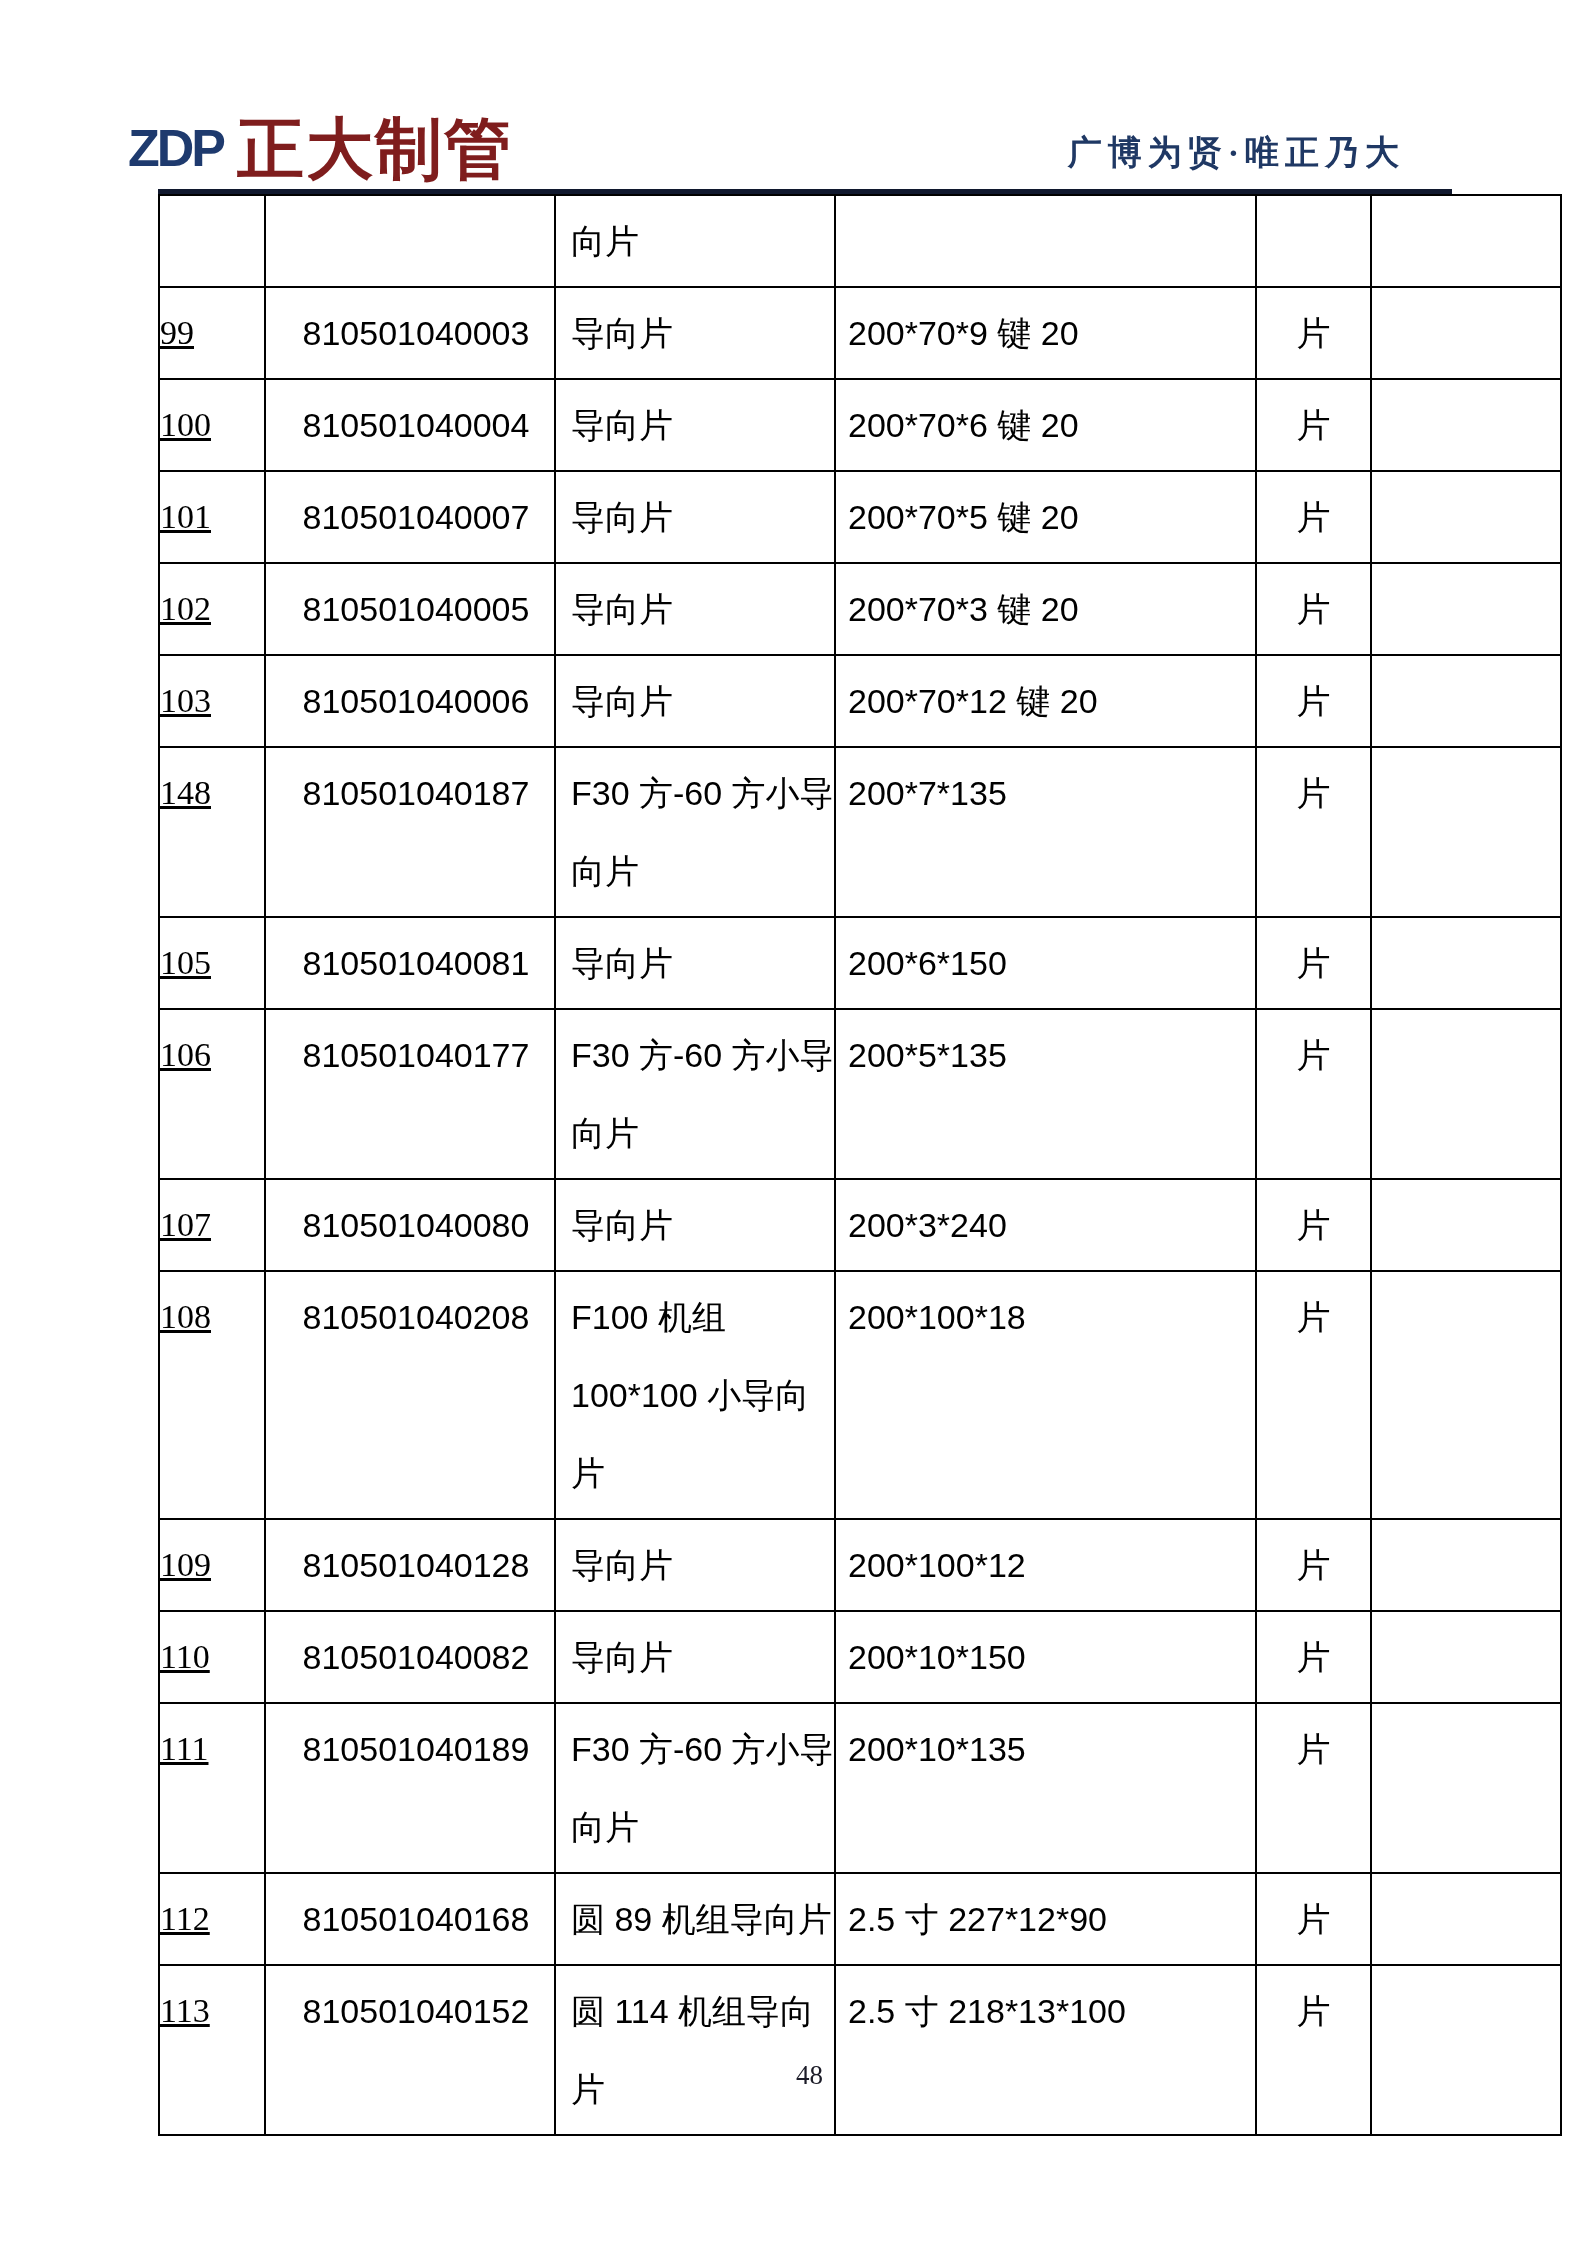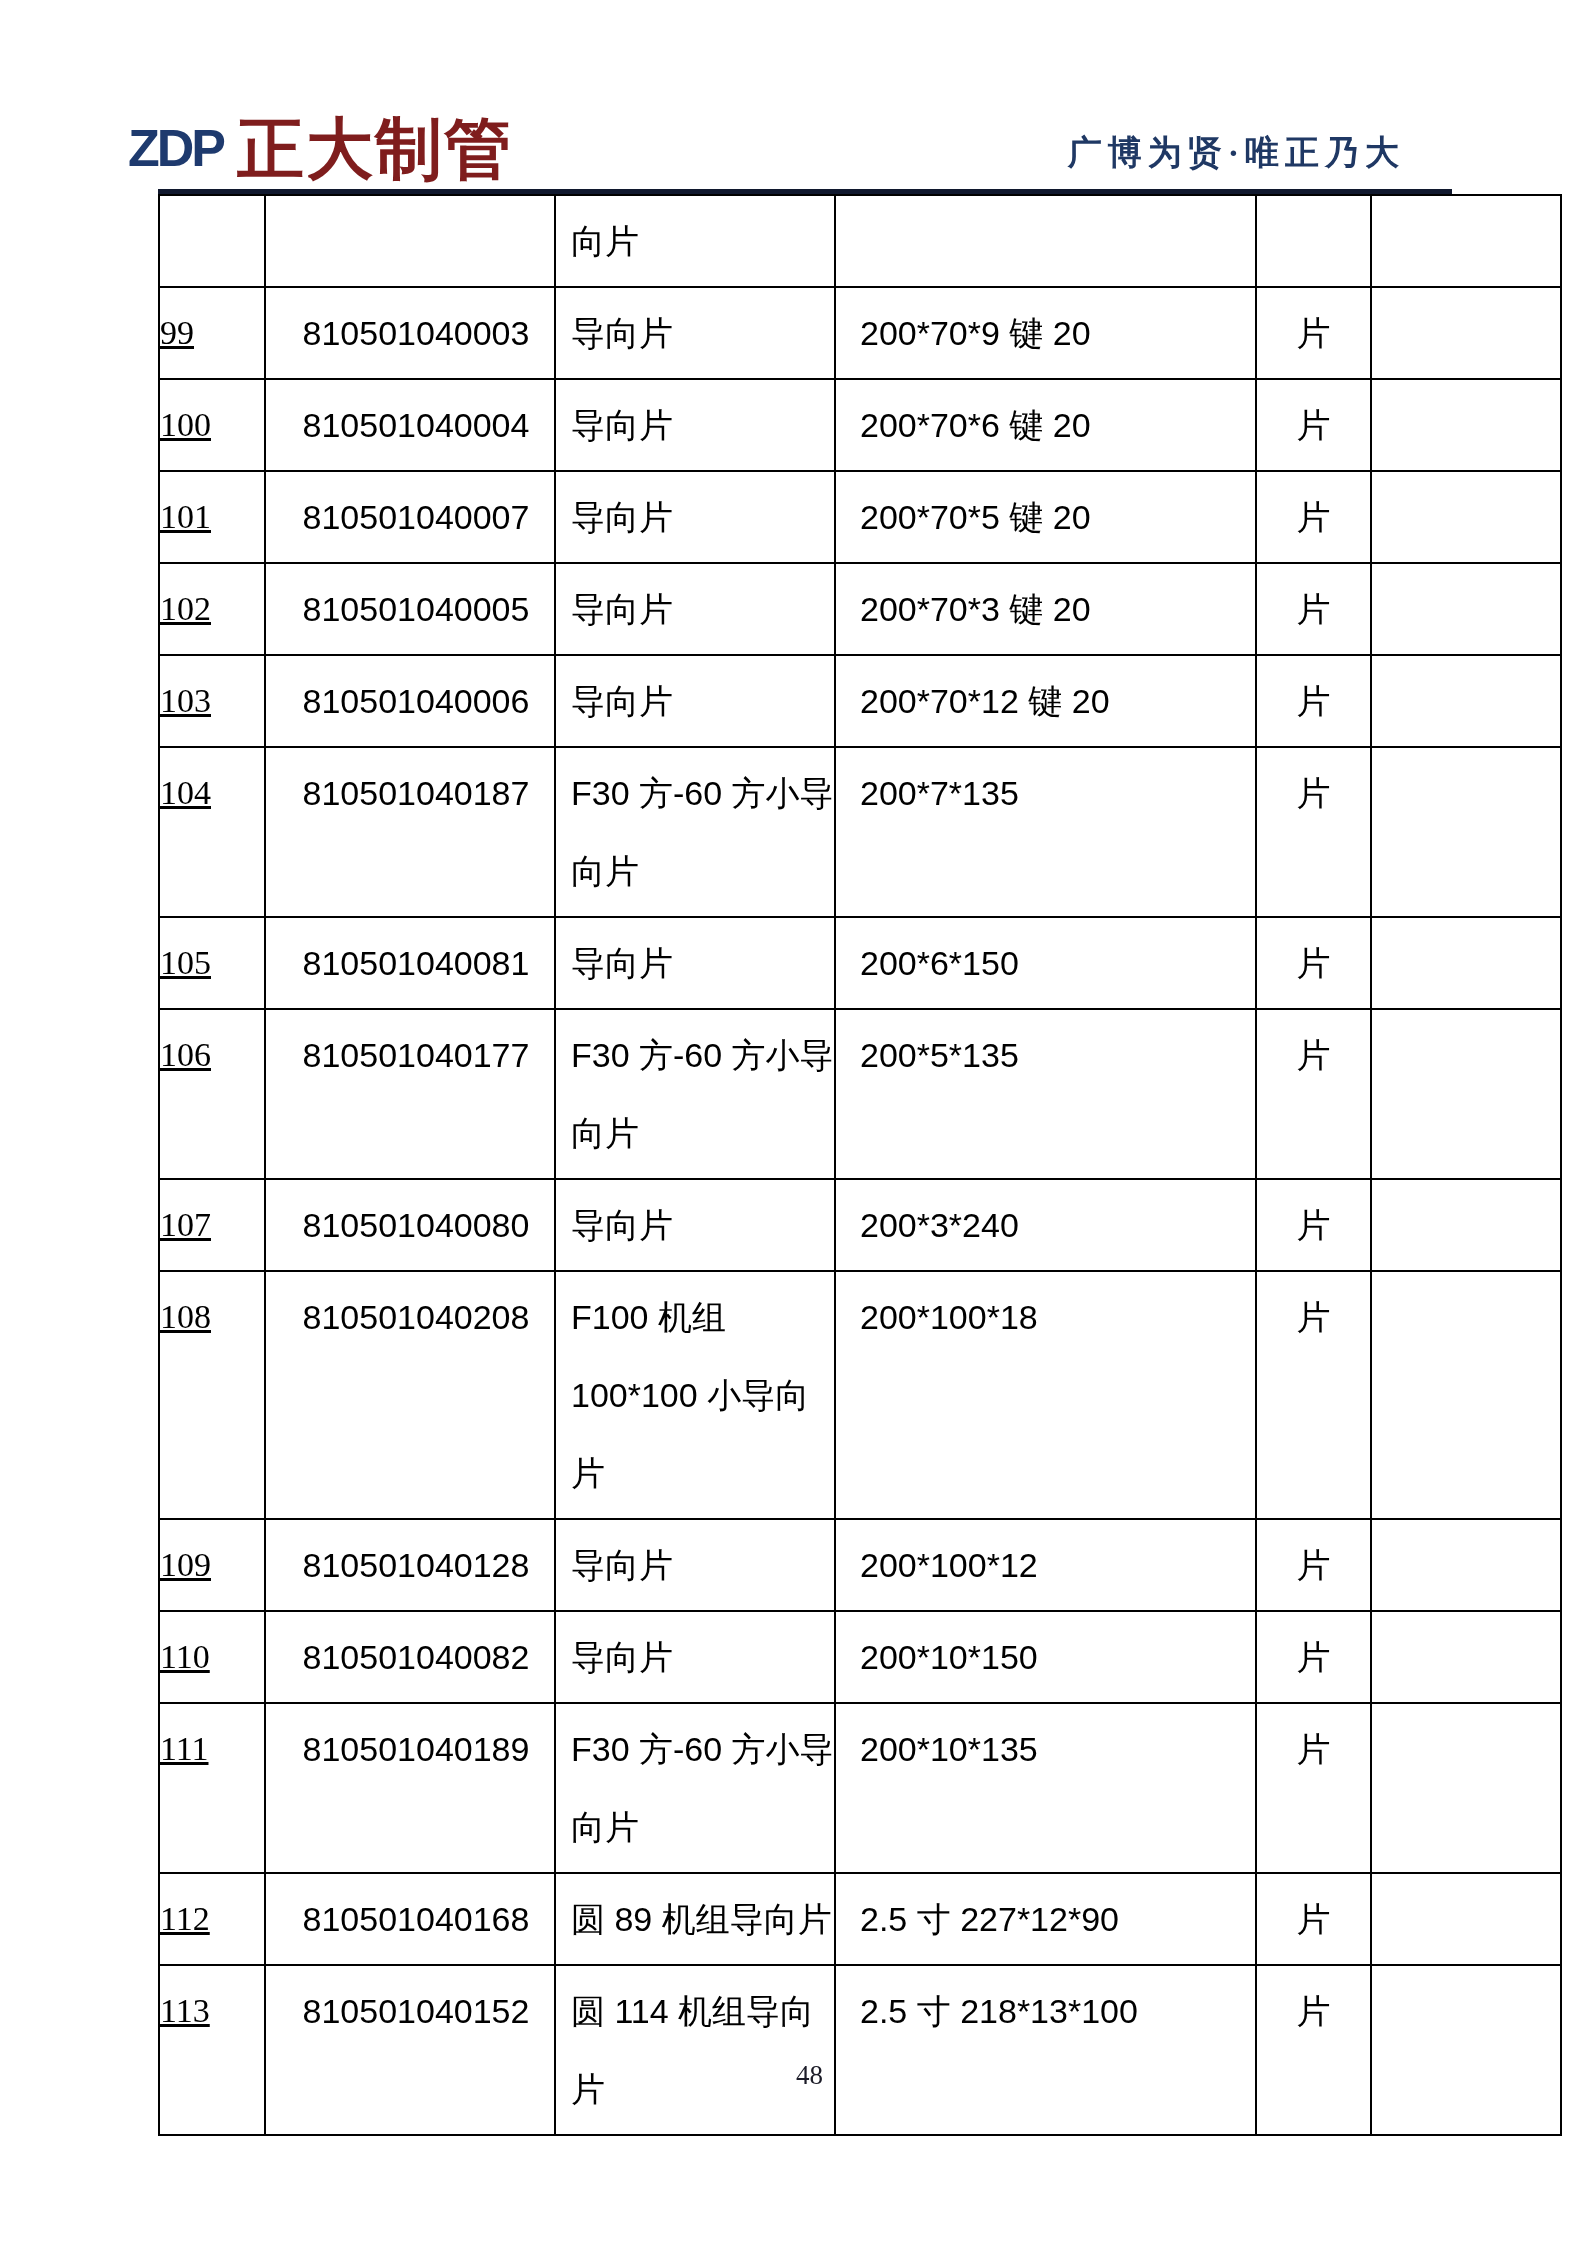--- a/index.html
+++ b/index.html
@@ -84,21 +84,21 @@
   }
   td.c-num {
     font-family: "Liberation Serif", "DejaVu Serif", serif;
     font-size: 36px;
     text-align: left;
     vertical-align: middle;
     text-decoration: underline;
   }
   td.c-code { padding-left: 12px; text-align: center; }
   td.c-name { padding-left: 15px; }
-  td.c-spec { padding-left: 24px; }
+  td.c-spec { padding-left: 12px; }
   td.c-unit { text-align: center; vertical-align: middle; }
   td.c-empty {}
 
   
   .page-footer {
     position: absolute;
     left: 16px;
     top: 2060px;
     width: 100%;
     text-align: center;
@@ -171,21 +171,21 @@
         </tr>
         <tr>
           <td class="c-num">103</td>
           <td class="c-code">810501040006</td>
           <td class="c-name">导向片</td>
           <td class="c-spec">200*70*12 键 20</td>
           <td class="c-unit">片</td>
           <td class="c-empty"></td>
         </tr>
         <tr>
-          <td class="c-num">104</td>
+          <td class="c-num">148</td>
           <td class="c-code">810501040187</td>
           <td class="c-name">F30 方-60 方小导
 向片</td>
           <td class="c-spec">200*7*135</td>
           <td class="c-unit">片</td>
           <td class="c-empty"></td>
         </tr>
         <tr>
           <td class="c-num">105</td>
           <td class="c-code">810501040081</td>

